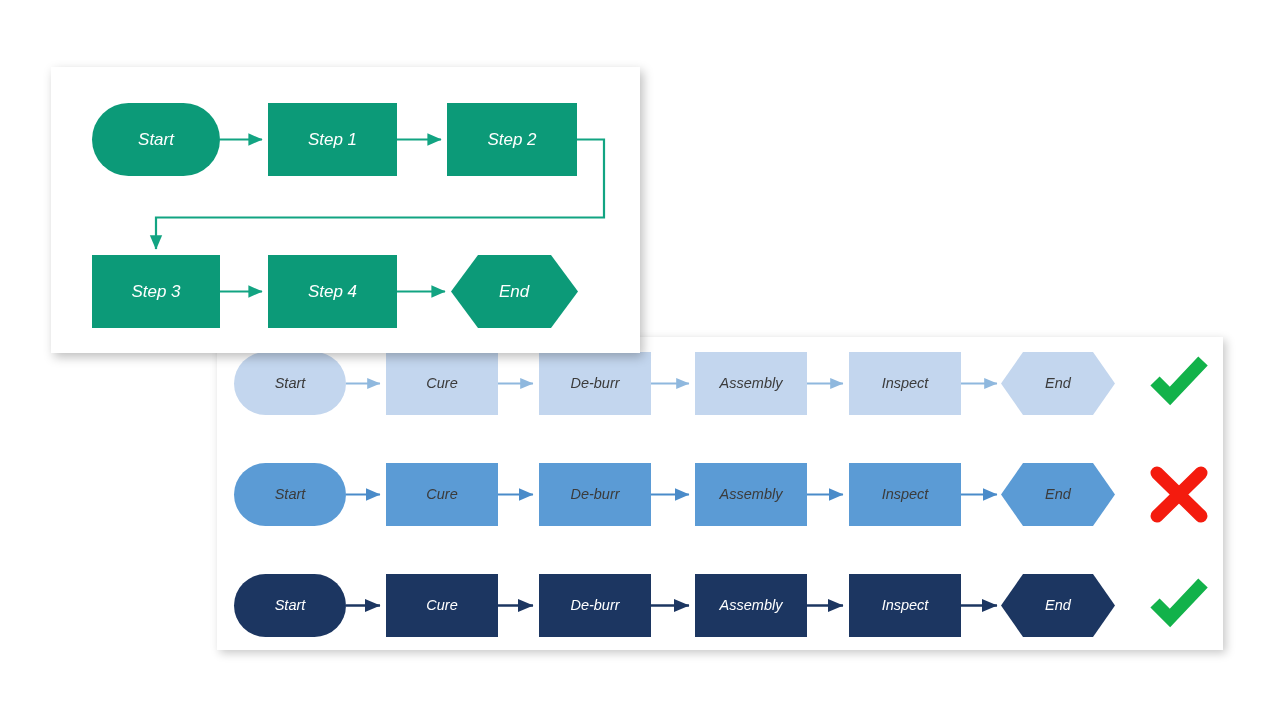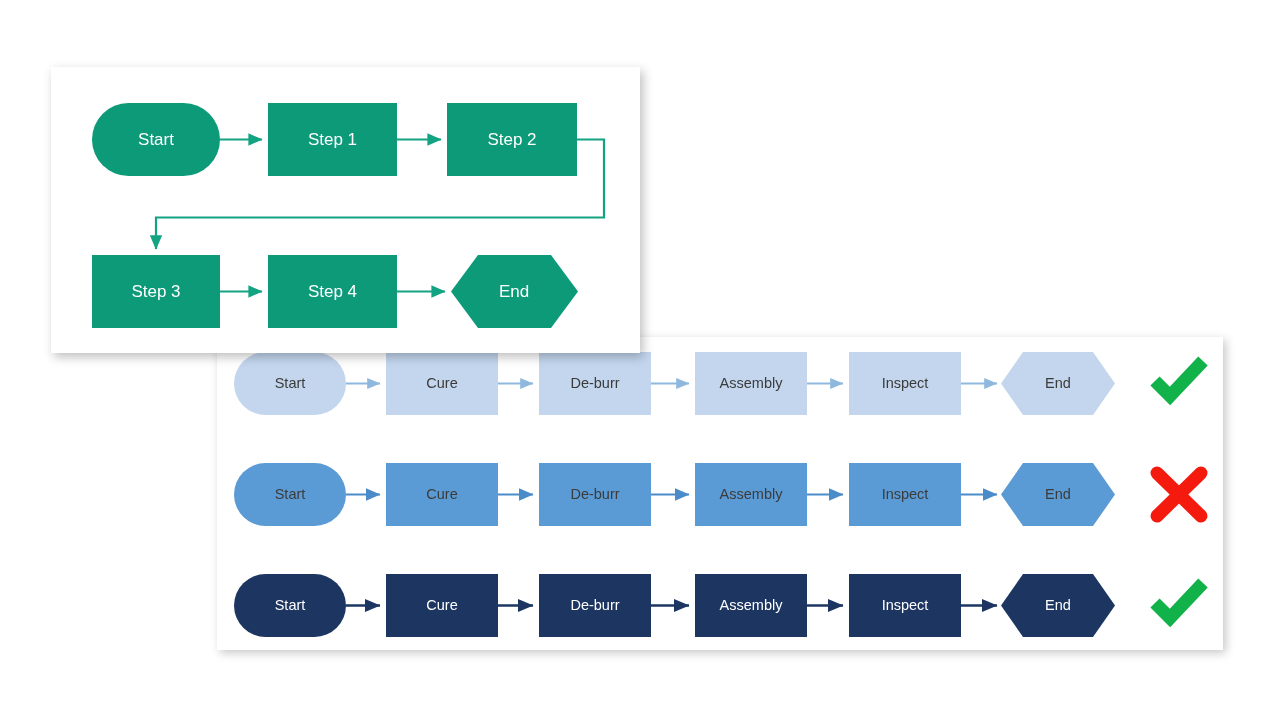--- a/index.html
+++ b/index.html
@@ -20,20 +20,21 @@
     position: absolute;
     left: 0; top: 0;
     width: 1280px;
     height: 720px;
   }
 
   
   .panel {
     position: absolute;
     background: #ffffff;
+    font-style: italic;
   }
 
   #panel-bottom {
     left: 217px;
     top: 337px;
     width: 1006px;
     height: 313px;
     box-shadow: 3px 3px 9px rgba(0,0,0,0.22);
     z-index: 1;
   }

